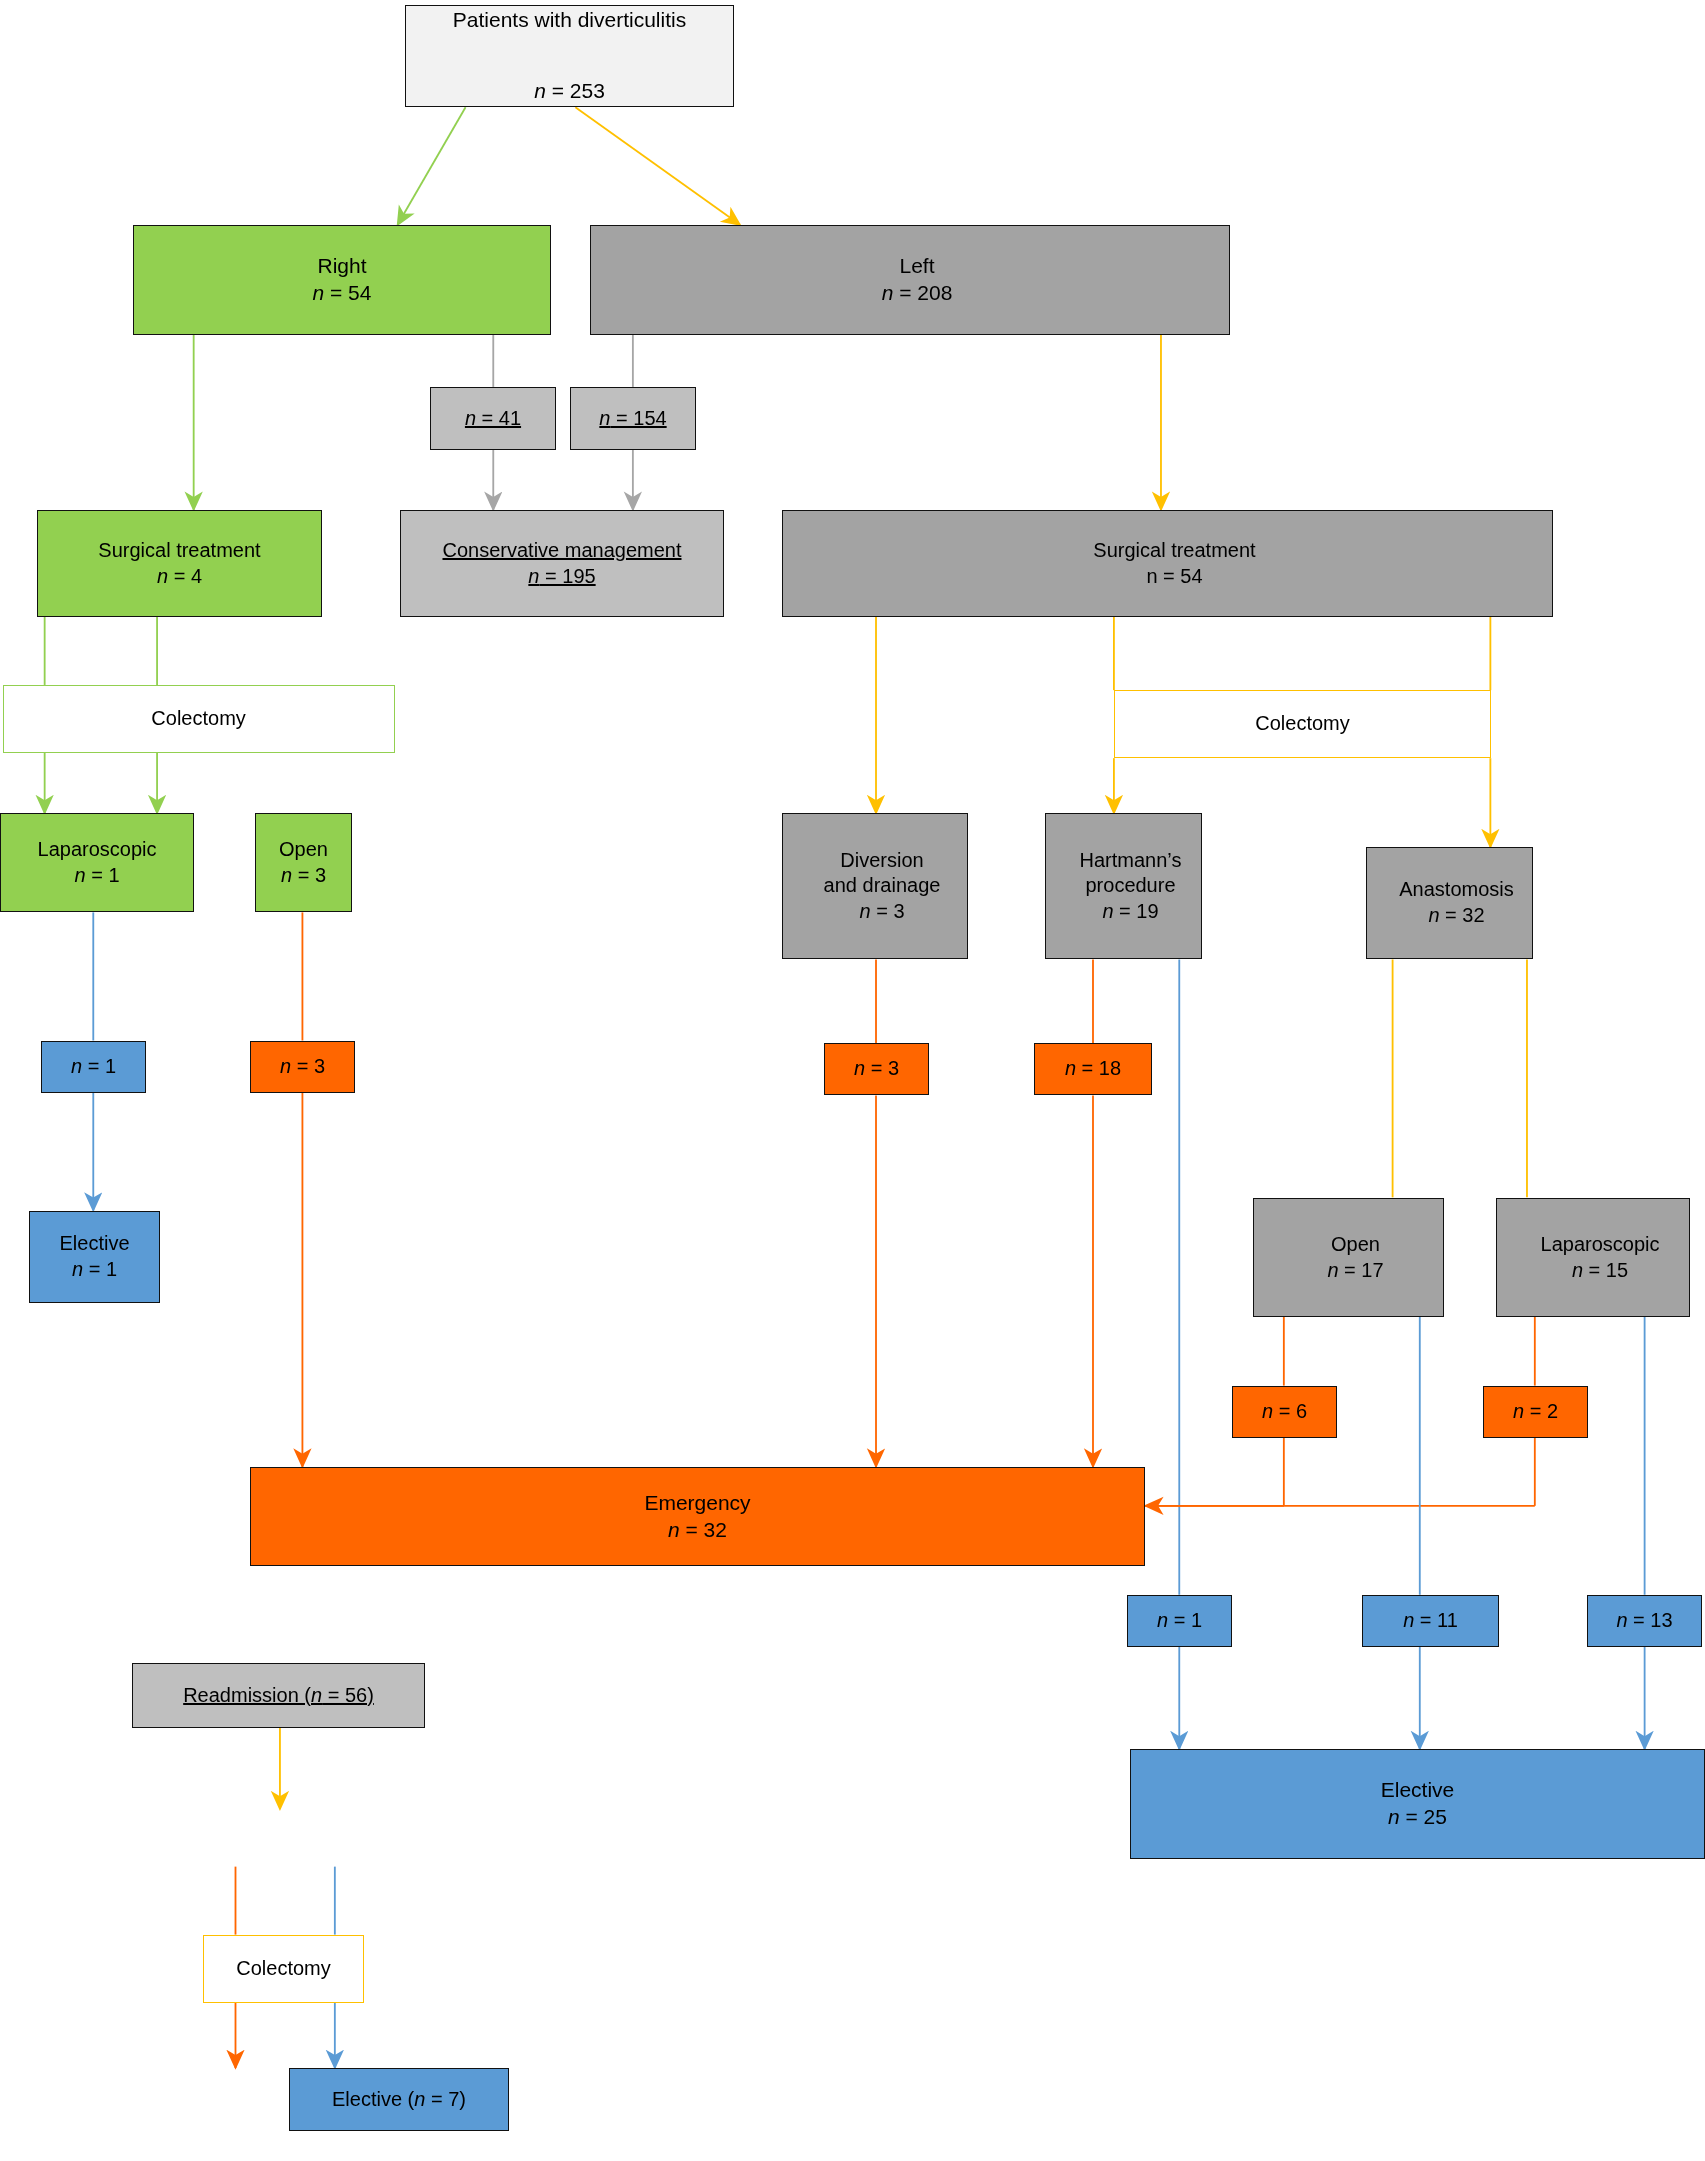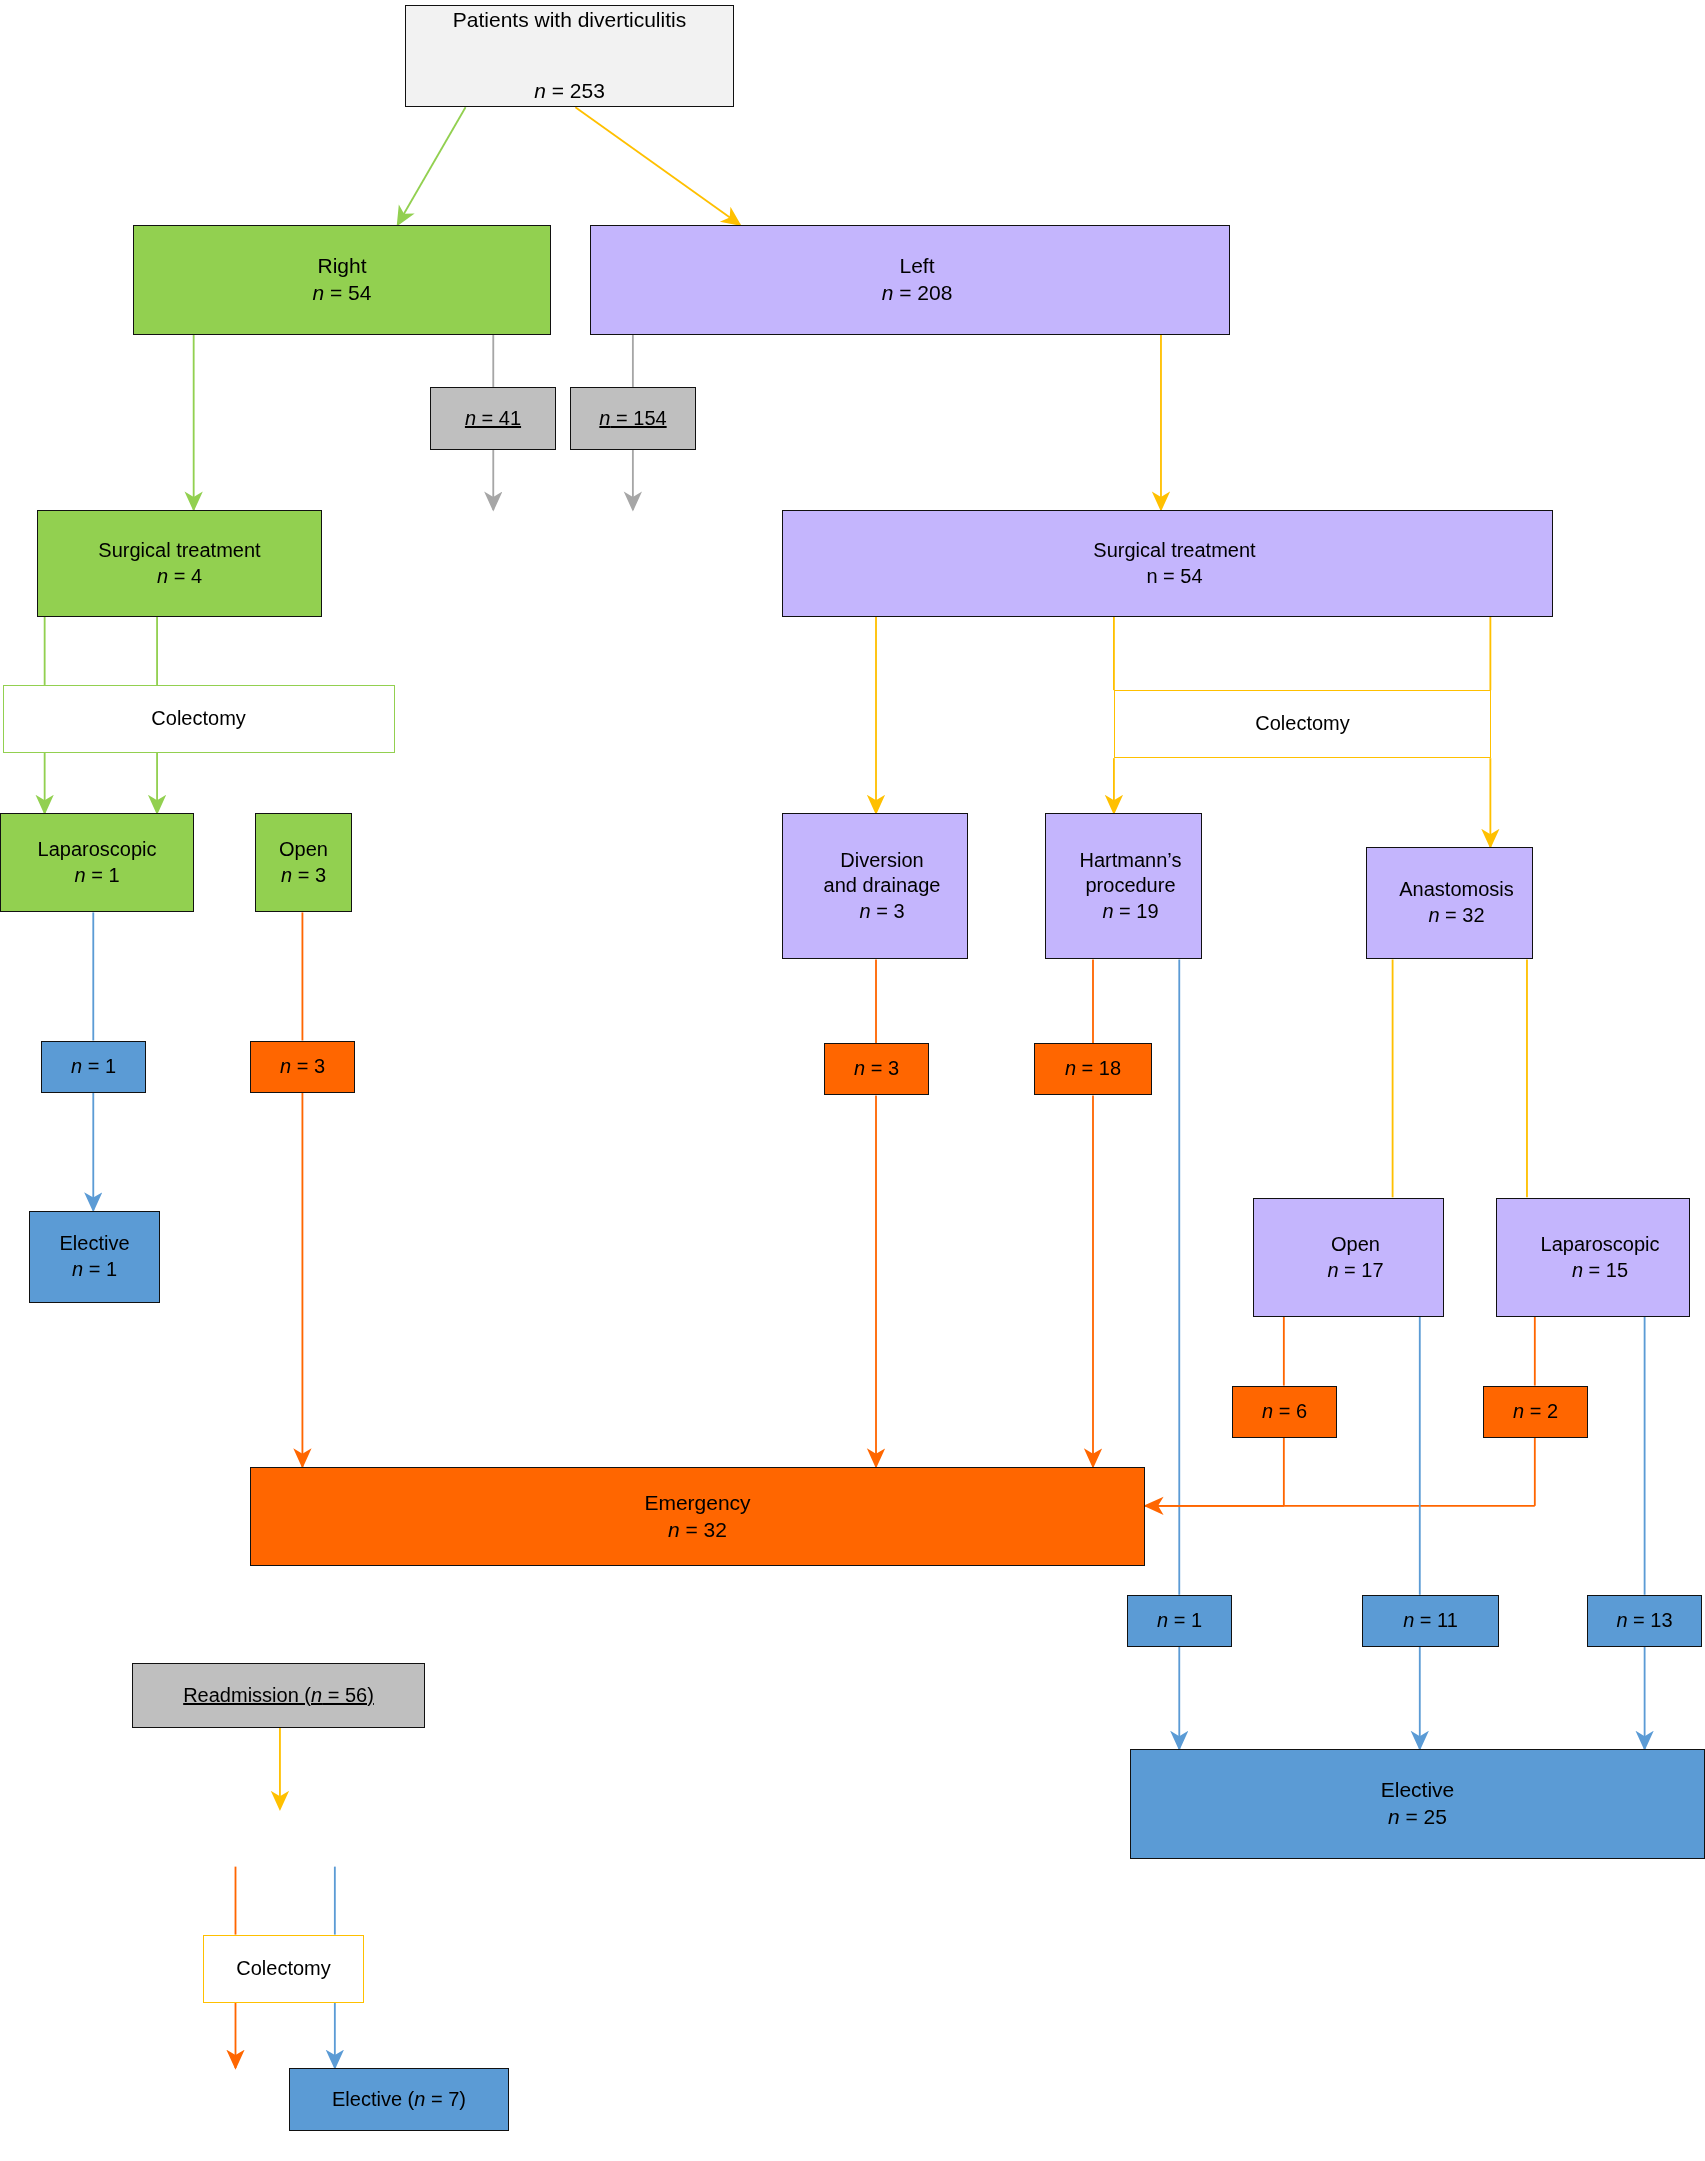--- a/index.html
+++ b/index.html
@@ -10,21 +10,21 @@
         align-items:center;justify-content:center;text-align:center;color:#000;
         font-family:"Liberation Sans",sans-serif;line-height:1.28;}
   .node .ln{display:block;white-space:nowrap;}
   .it{font-style:italic;}
   .b-black{border:1.6px solid #111111;}
   .b-green{border:1.6px solid #92D050;}
   .b-amber{border:1.6px solid #FFC000;}
   .f-grey-l{background:#F2F2F2;}
   .f-grey{background:#BFBFBF;text-decoration:underline;}
   .f-green{background:#92D050;}
-  .f-amber{background:#c4b5fd;padding-left:14px;}
+  .f-amber{background:#a3a3a3;padding-left:14px;}
   .f-orange{background:#FF6600;}
   .f-blue{background:#5B9BD5;}
   .f-white{background:#FFFFFF;}
   .fs-lg{font-size:21px;}
   .fs-md{font-size:20px;}
 </style>
 </head>
 <body>
 
 <div id="stage">
@@ -140,20 +140,24 @@
 
   <div class="node b-black f-grey fs-md" style="left:570px;top:387px;width:126px;height:63px;">
     <span class="ln"><i class="it">n</i><span> = 154</span></span>
   </div>
 
   <div class="node b-black f-green fs-md" style="left:37px;top:510px;width:285px;height:107px;">
     <span class="ln">Surgical treatment</span>
     <span class="ln"><i class="it">n</i><span> = 4</span></span>
   </div>
 
+  <div class="node b-black f-grey fs-md" style="left:400px;top:510px;width:324px;height:107px;">
+    <span class="ln">Conservative management</span>
+    <span class="ln"><i class="it">n</i><span> = 195</span></span>
+  </div>
 
   <div class="node b-black f-amber fs-md" style="left:782px;top:510px;width:771px;height:107px;">
     <span class="ln">Surgical treatment</span>
     <span class="ln">n = 54</span>
   </div>
 
   <div class="node b-green f-white fs-md" style="left:2.6px;top:685px;width:392px;height:68px;">
     <span class="ln">Colectomy</span>
   </div>
 

